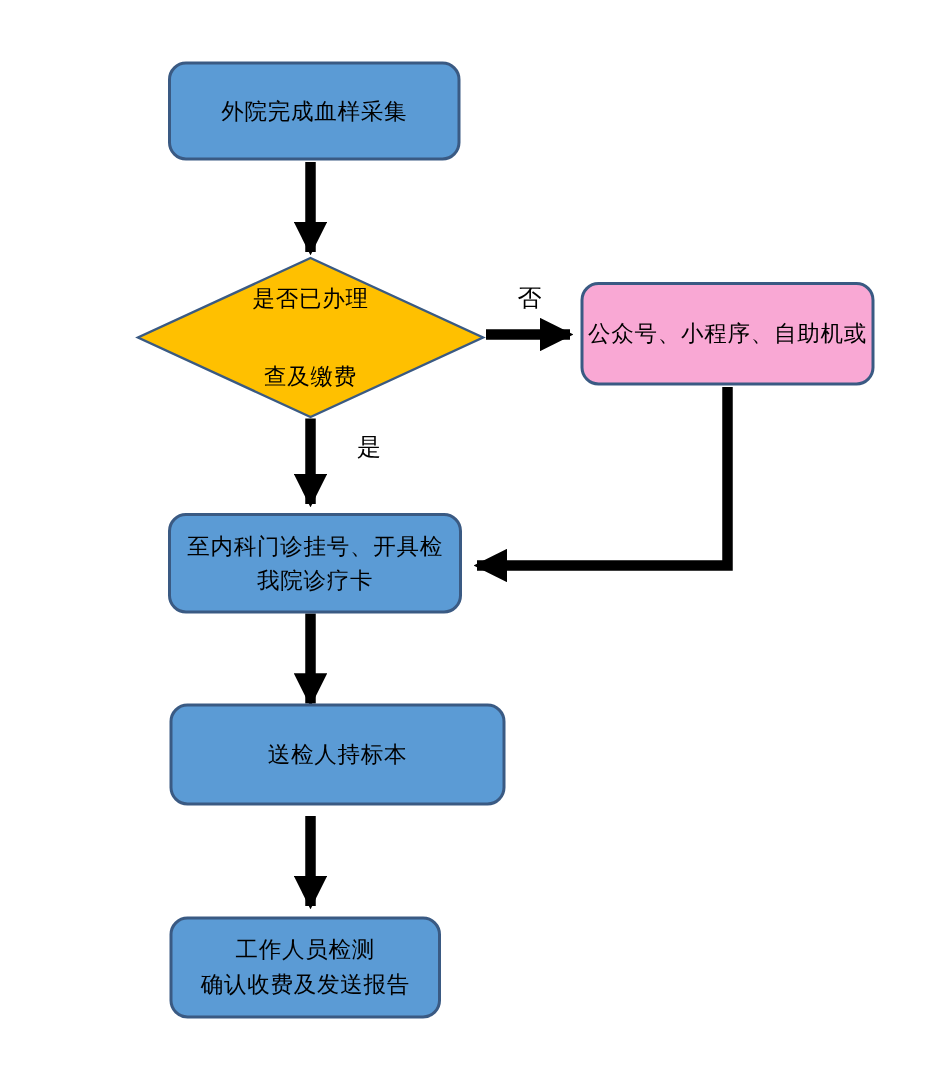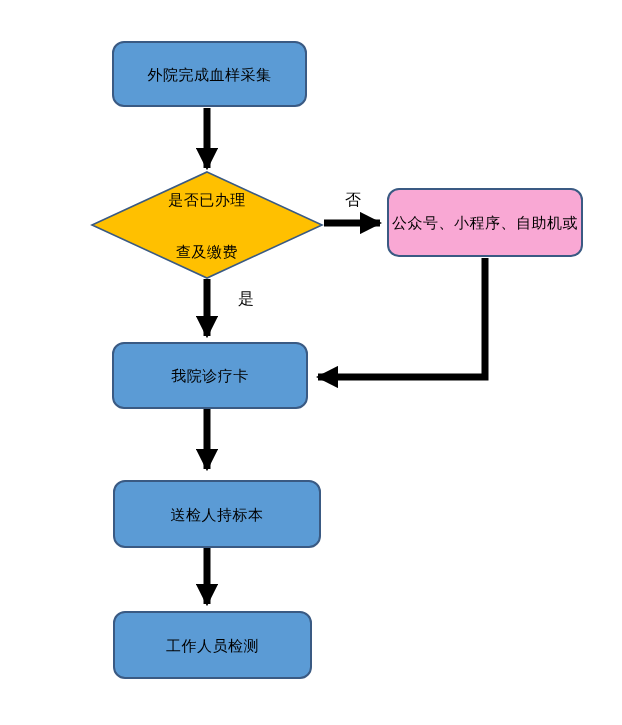--- a/index.html
+++ b/index.html
@@ -98,27 +98,29 @@
   <div class="decision-label" style="left:132px; top:198px; width:150px; height:54px;">
     <div class="line">是否已办理</div>
     <div class="line">查及缴费</div>
   </div>
 
   <div class="node process-alt" style="left:387px; top:188px; width:196px; height:69px;">
     <div class="line">公众号、小程序、自助机或</div>
   </div>
 
   <div class="node process" style="left:112px; top:342px; width:196px; height:67px;">
+    <div class="line">至内科门诊挂号、开具检</div>
     <div class="line">我院诊疗卡</div>
   </div>
 
-  <div class="node process" style="left:113px; top:480px; width:208px; height:68px;">
+  <div class="node process" style="left:113px; top:469px; width:224px; height:68px;">
     <div class="line">送检人持标本</div>
   </div>
 
-  <div class="node process" style="left:113px; top:611px; width:199px; height:68px;">
+  <div class="node process" style="left:113px; top:611px; width:181px; height:68px;">
     <div class="line">工作人员检测</div>
+    <div class="line">确认收费及发送报告</div>
   </div>
 
   <div class="edge-label" style="left:345px; top:191px;">否</div>
   <div class="edge-label" style="left:238px; top:290px;">是</div>
 
 </div>
 
 </body></html>

